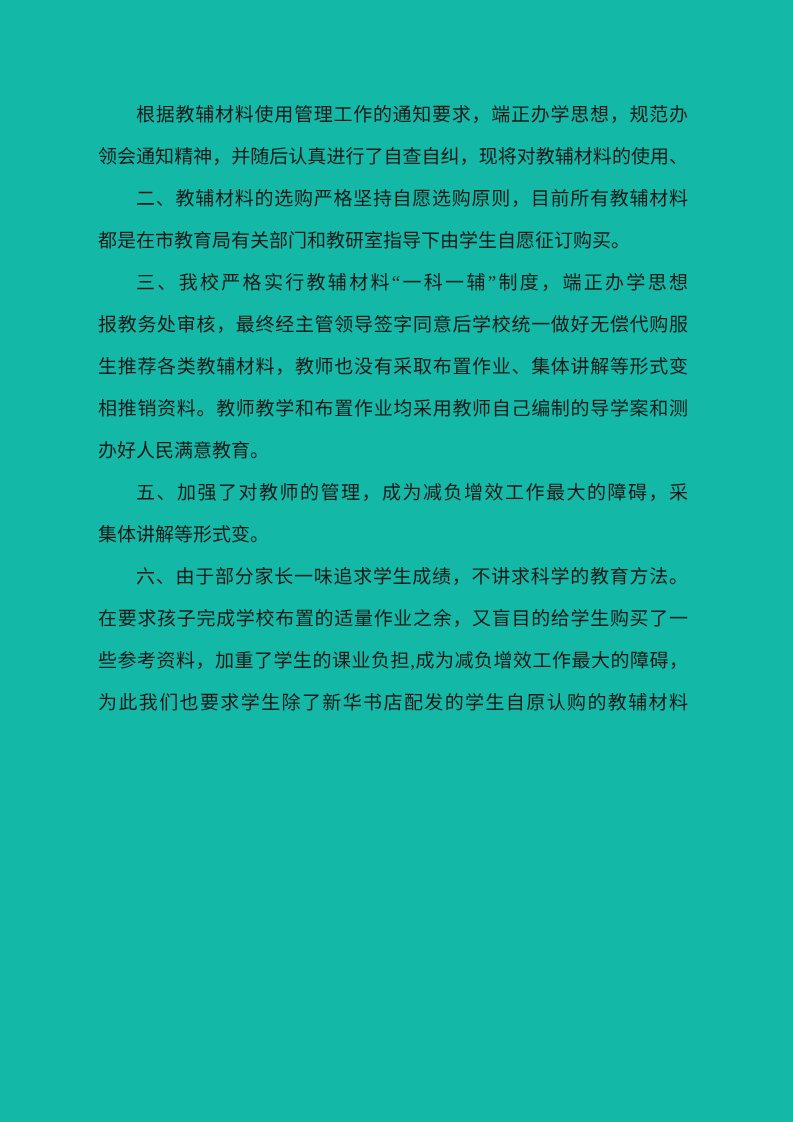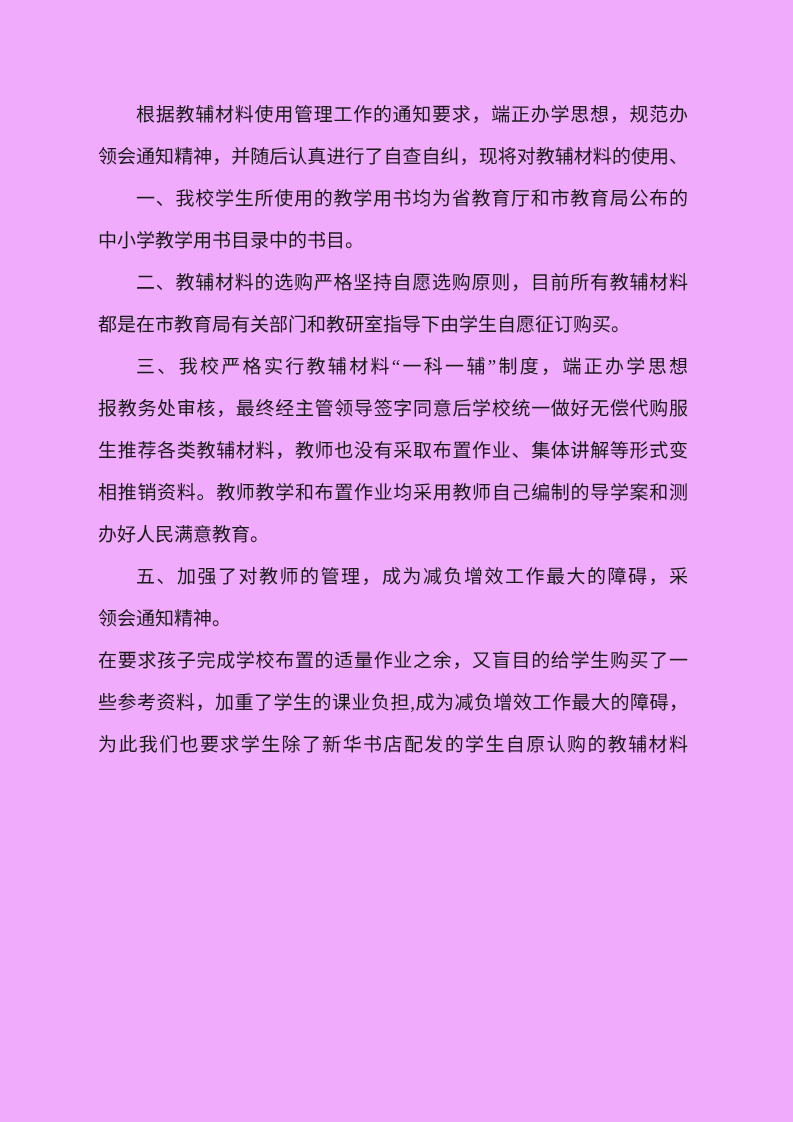--- a/index.html
+++ b/index.html
@@ -4,21 +4,21 @@
 <style>
   html, body {
     margin: 0;
     padding: 0;
     background: #ffffff;
   }
   .page {
     position: relative;
     width: 793px;
     height: 1122px;
-    background: #f0abfc;
+    background: #14b8a6;
     overflow: hidden;
     font-family: "Liberation Serif", "DejaVu Serif", serif;
   }
   .text-block {
     position: absolute;
     left: 98px;
     top: 94px;
     width: 590px;
   }
   .para {
@@ -47,39 +47,36 @@
 </head>
 <body>
 
 <div class="page">
   <div class="text-block" id="doc-body" style="color: rgb(26, 26, 26);">
       <div class="para">
         <div class="line para-first">根据教辅材料使用管理工作的通知要求，端正办学思想，规范办</div>
         <div class="line">领会通知精神，并随后认真进行了自查自纠，现将对教辅材料的使用、</div>
       </div>
       <div class="para">
-        <div class="line para-first">一、我校学生所使用的教学用书均为省教育厅和市教育局公布的</div>
-        <div class="line para-last">中小学教学用书目录中的书目。</div>
-      </div>
-      <div class="para">
         <div class="line para-first">二、教辅材料的选购严格坚持自愿选购原则，目前所有教辅材料</div>
         <div class="line para-last">都是在市教育局有关部门和教研室指导下由学生自愿征订购买。</div>
       </div>
       <div class="para">
         <div class="line para-first">三、我校严格实行教辅材料“一科一辅”制度，端正办学思想</div>
         <div class="line">报教务处审核，最终经主管领导签字同意后学校统一做好无偿代购服</div>
       </div>
       <div class="para">
         <div class="line">生推荐各类教辅材料，教师也没有采取布置作业、集体讲解等形式变</div>
         <div class="line">相推销资料。教师教学和布置作业均采用教师自己编制的导学案和测</div>
         <div class="line para-last">办好人民满意教育。</div>
       </div>
       <div class="para">
         <div class="line para-first">五、加强了对教师的管理，成为减负增效工作最大的障碍，采</div>
-        <div class="line para-last">领会通知精神。</div>
+        <div class="line para-last">集体讲解等形式变。</div>
       </div>
       <div class="para">
+        <div class="line para-first">六、由于部分家长一味追求学生成绩，不讲求科学的教育方法。</div>
         <div class="line">在要求孩子完成学校布置的适量作业之余，又盲目的给学生购买了一</div>
         <div class="line">些参考资料，加重了学生的课业负担,成为减负增效工作最大的障碍，</div>
         <div class="line">为此我们也要求学生除了新华书店配发的学生自原认购的教辅材料</div>
       </div>
     </div>
 </div>
 
 </body></html>

